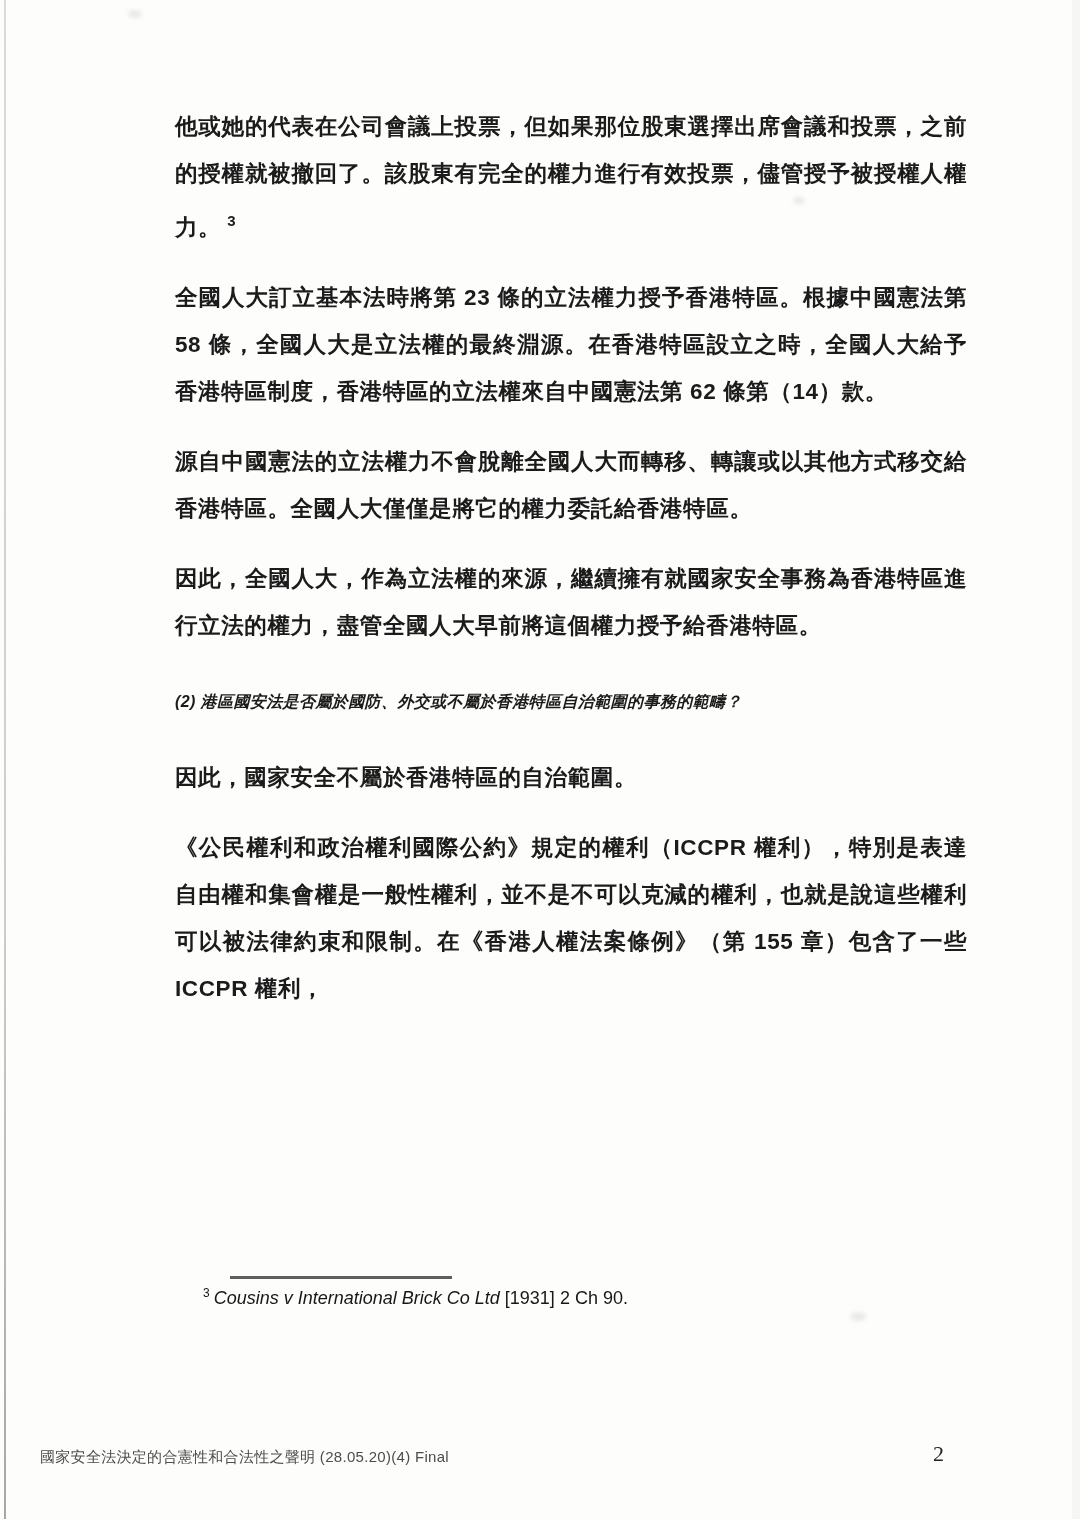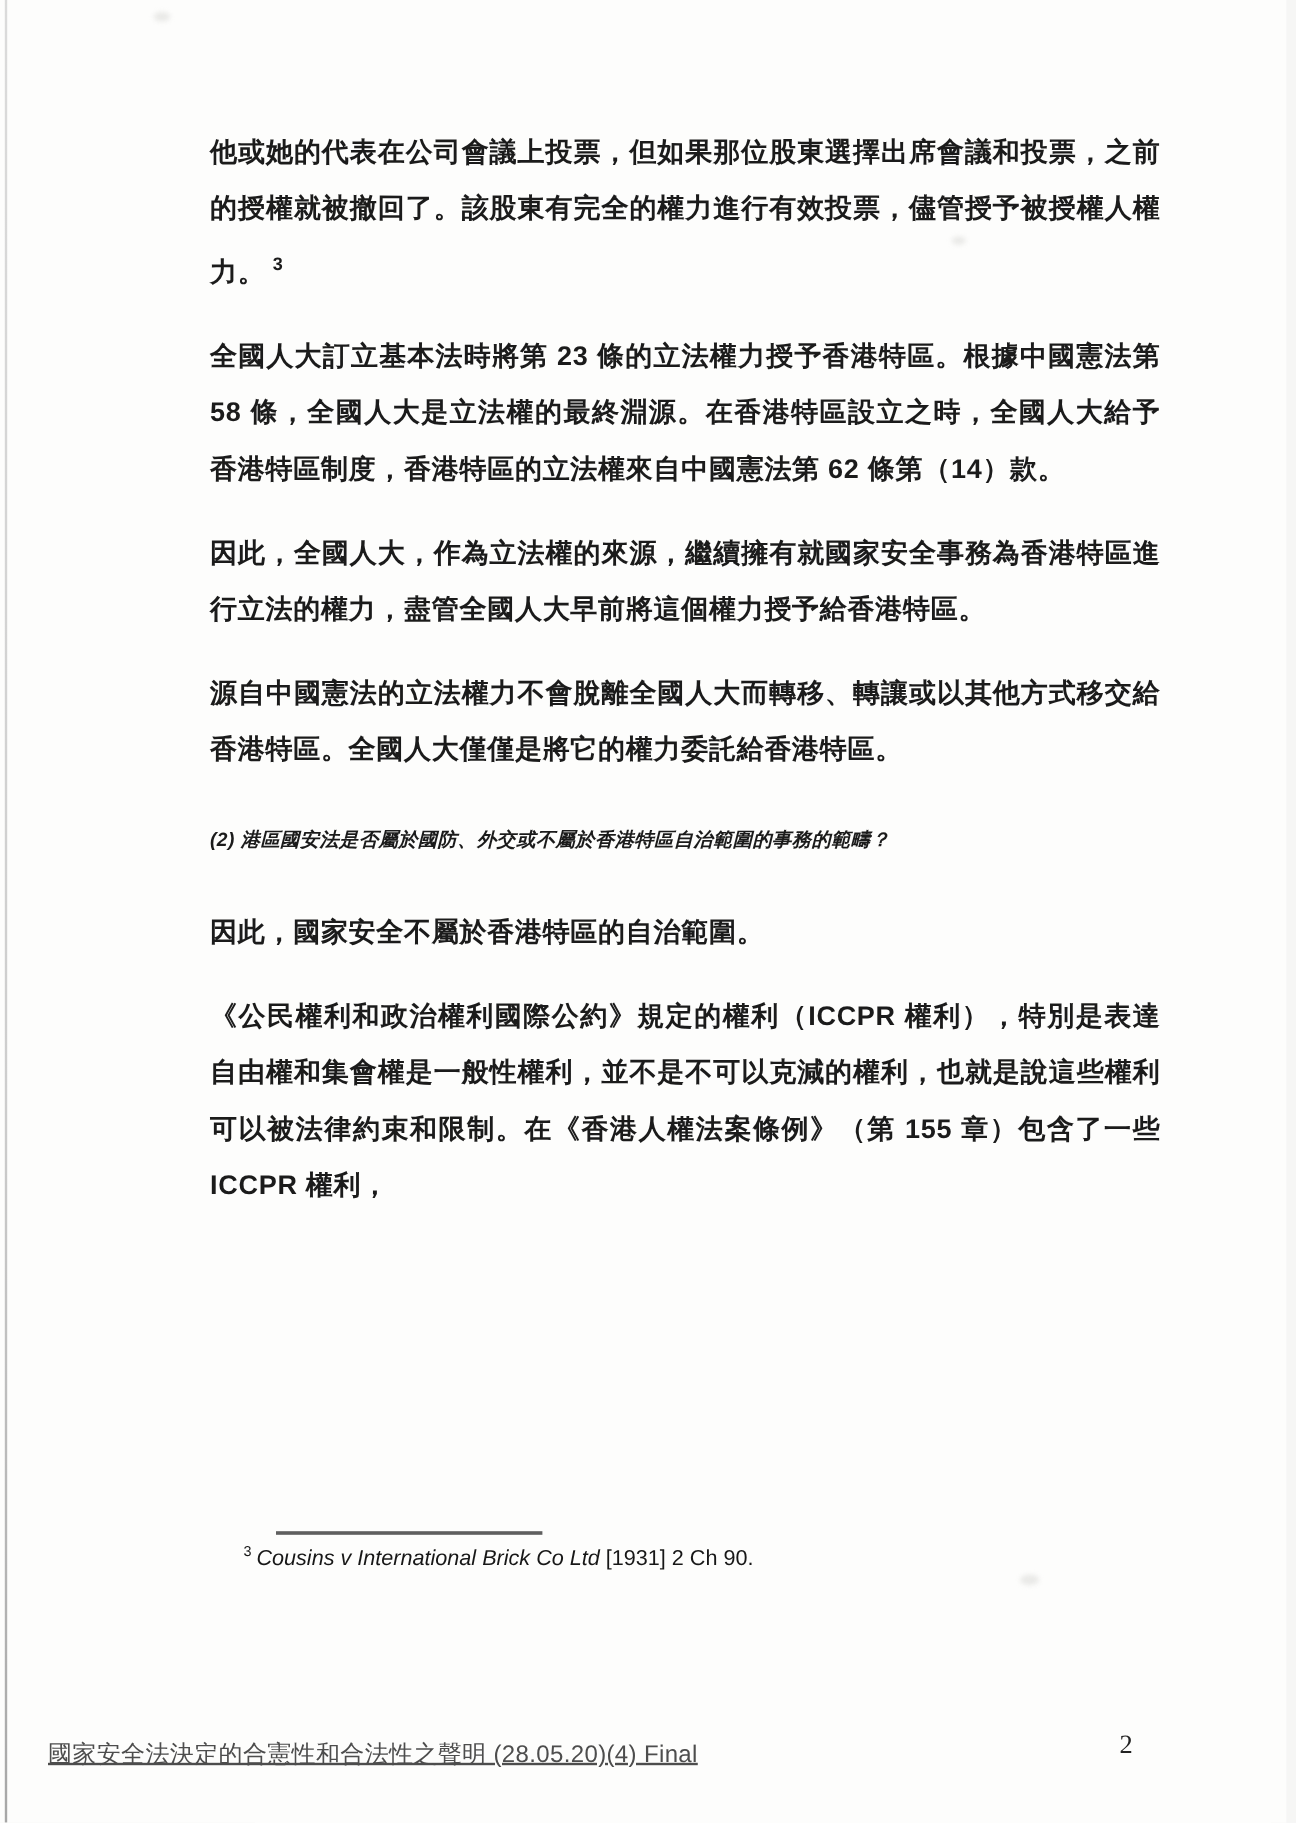--- a/index.html
+++ b/index.html
@@ -92,24 +92,23 @@
     vertical-align: 7px;
     margin-right: 4px;
   }
   .footnote .case-name { font-style: italic; }
   .footnote .citation { font-style: normal; }
 
   .footer-left {
     position: absolute;
     left: 40px;
     top: 1448px;
-    font-size: 20px;
+    font-size: 15px;
     color: #4d4d4d;
     letter-spacing: 0.3px;
-    text-decoration: underline;
   }
   .footer-page {
     position: absolute;
     left: 933px;
     top: 1441px;
     font-family: "Liberation Serif", serif;
     font-size: 22px;
     color: #222;
   }
 </style>
@@ -122,23 +121,23 @@
   <div class="scan-smudge smudge-a"></div>
   <div class="scan-smudge smudge-b"></div>
   <div class="scan-smudge smudge-c"></div>
 
   <div class="content">
 
     <p class="para"><span>他或她的代表在公司會議上投票，但如果那位股東選擇出席會議和投票，之前的授權就被撤回了。該股東有完全的權力進行有效投票，儘管授予被授權人權力。</span><sup class="fn-ref">3</sup></p>
 
     <p class="para">全國人大訂立基本法時將第 23 條的立法權力授予香港特區。根據中國憲法第 58 條，全國人大是立法權的最終淵源。在香港特區設立之時，全國人大給予香港特區制度，香港特區的立法權來自中國憲法第 62 條第（14）款。</p>
 
+    <p class="para">源自中國憲法的立法權力不會脫離全國人大而轉移、轉讓或以其他方式移交給香港特區。全國人大僅僅是將它的權力委託給香港特區。</p>
+
     <p class="para">因此，全國人大，作為立法權的來源，繼續擁有就國家安全事務為香港特區進行立法的權力，盡管全國人大早前將這個權力授予給香港特區。</p>
-
-    <p class="para">源自中國憲法的立法權力不會脫離全國人大而轉移、轉讓或以其他方式移交給香港特區。全國人大僅僅是將它的權力委託給香港特區。</p>
 
     <p class="heading">(2) 港區國安法是否屬於國防、外交或不屬於香港特區自治範圍的事務的範疇？</p>
 
 
     <p class="para">因此，國家安全不屬於香港特區的自治範圍。</p>
 
 
     <p class="para">《公民權利和政治權利國際公約》規定的權利（ICCPR 權利），特別是表達自由權和集會權是一般性權利，並不是不可以克減的權利，也就是說這些權利可以被法律約束和限制。在《香港人權法案條例》（第 155 章）包含了一些 ICCPR 權利，</p>
 
   </div>

